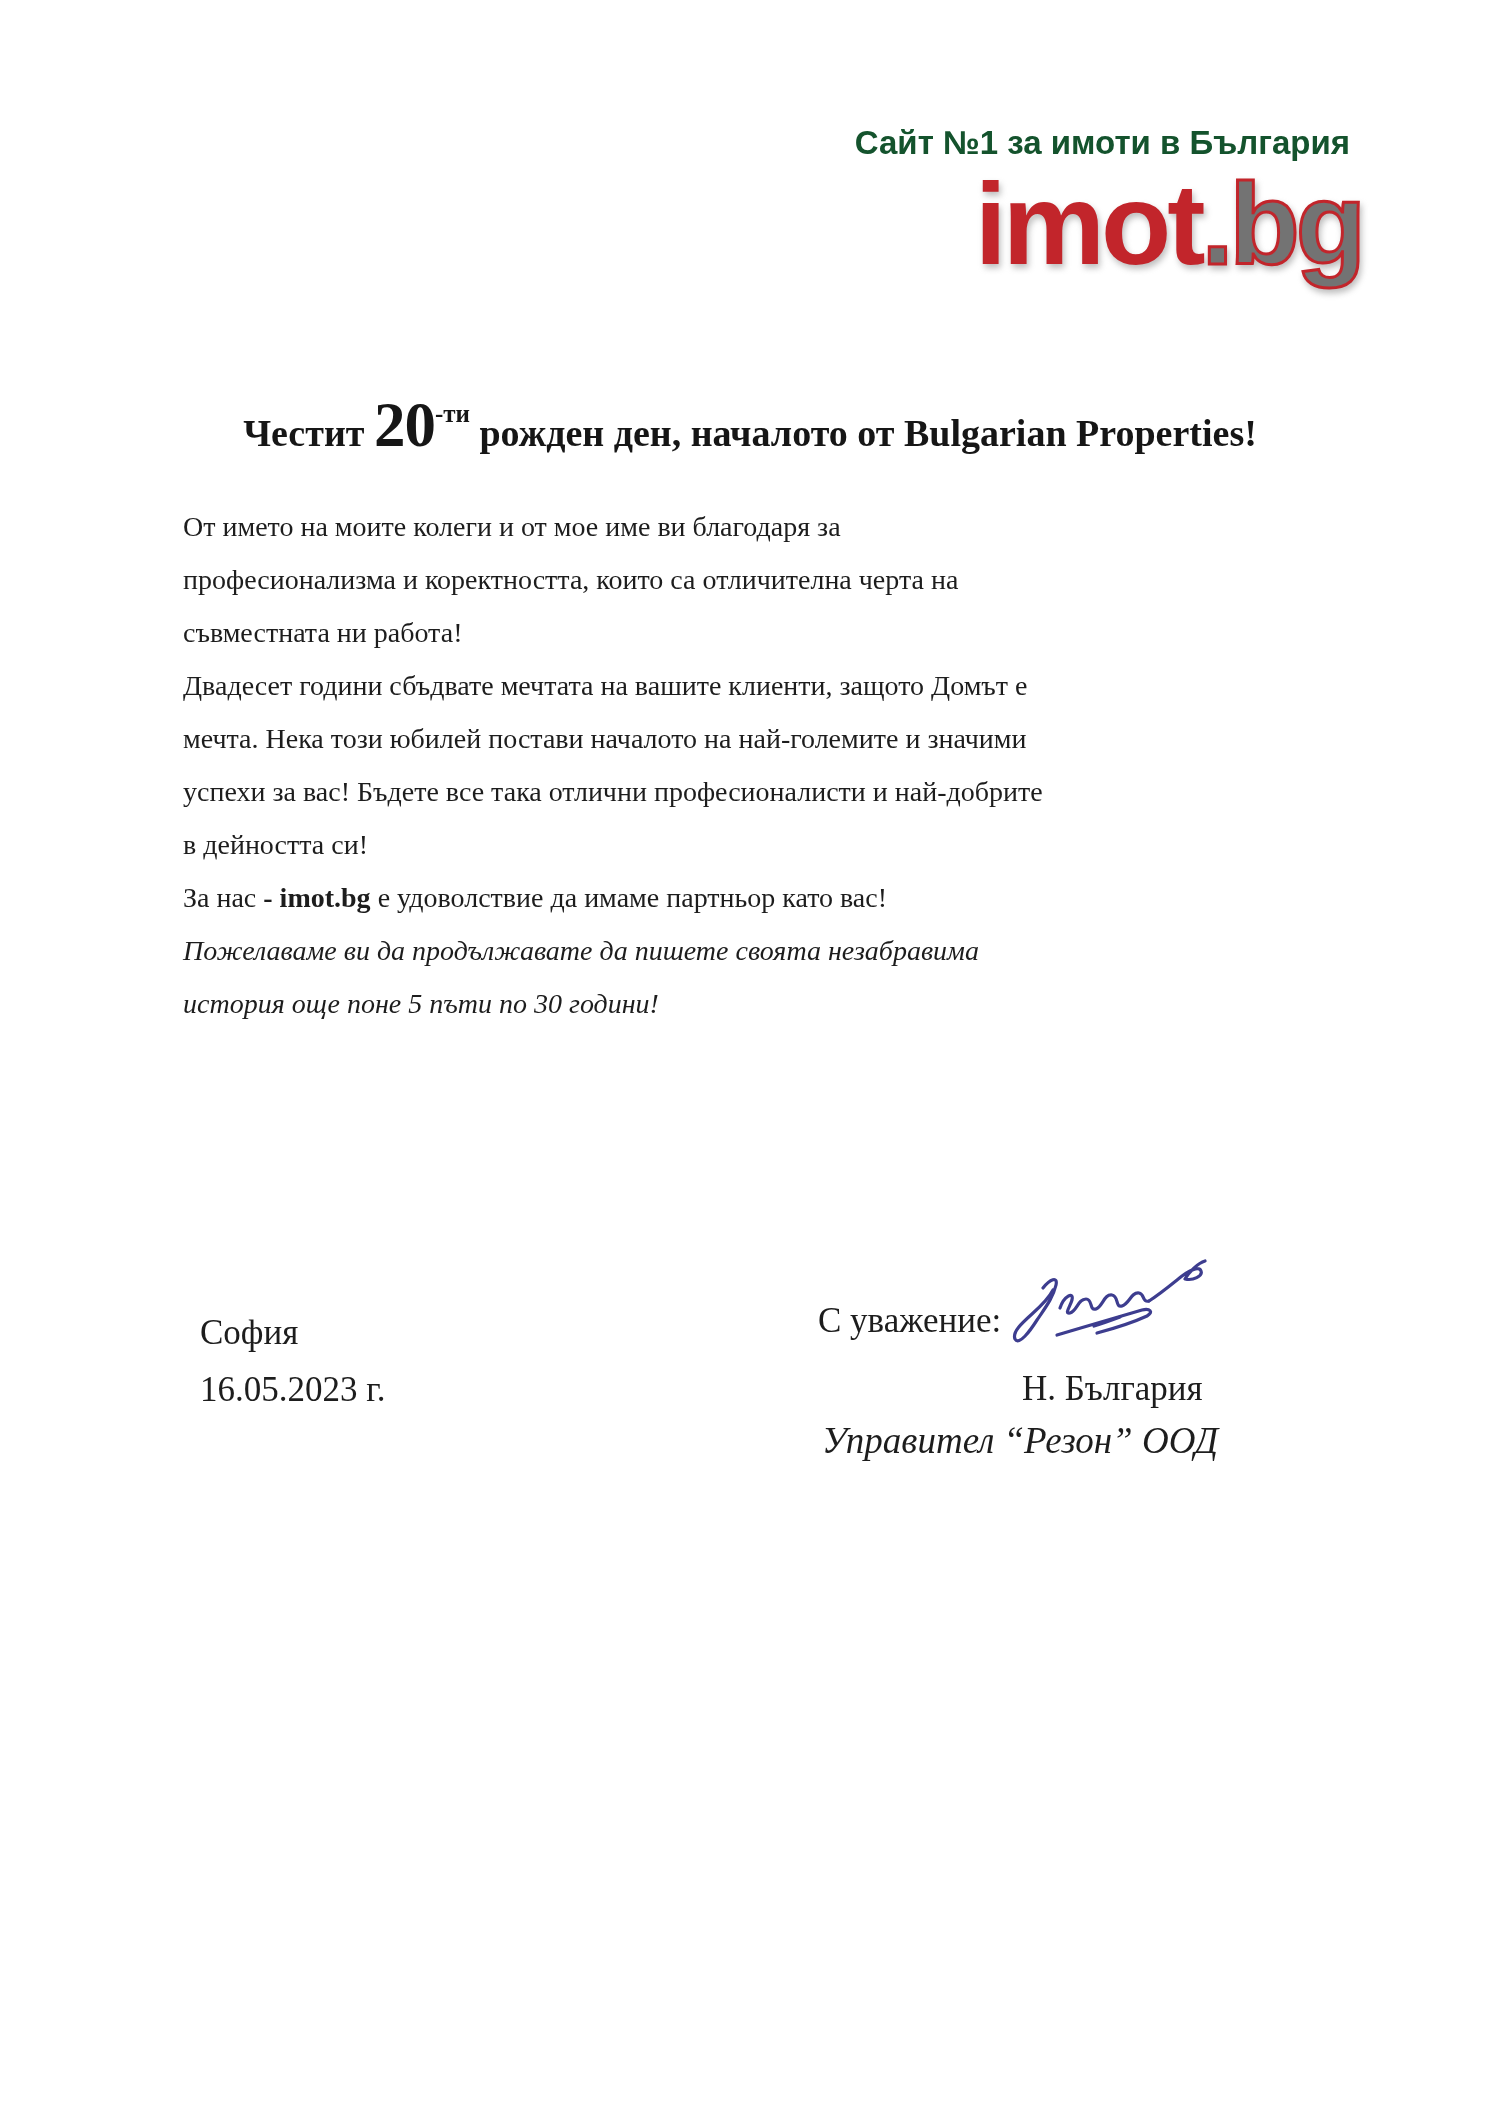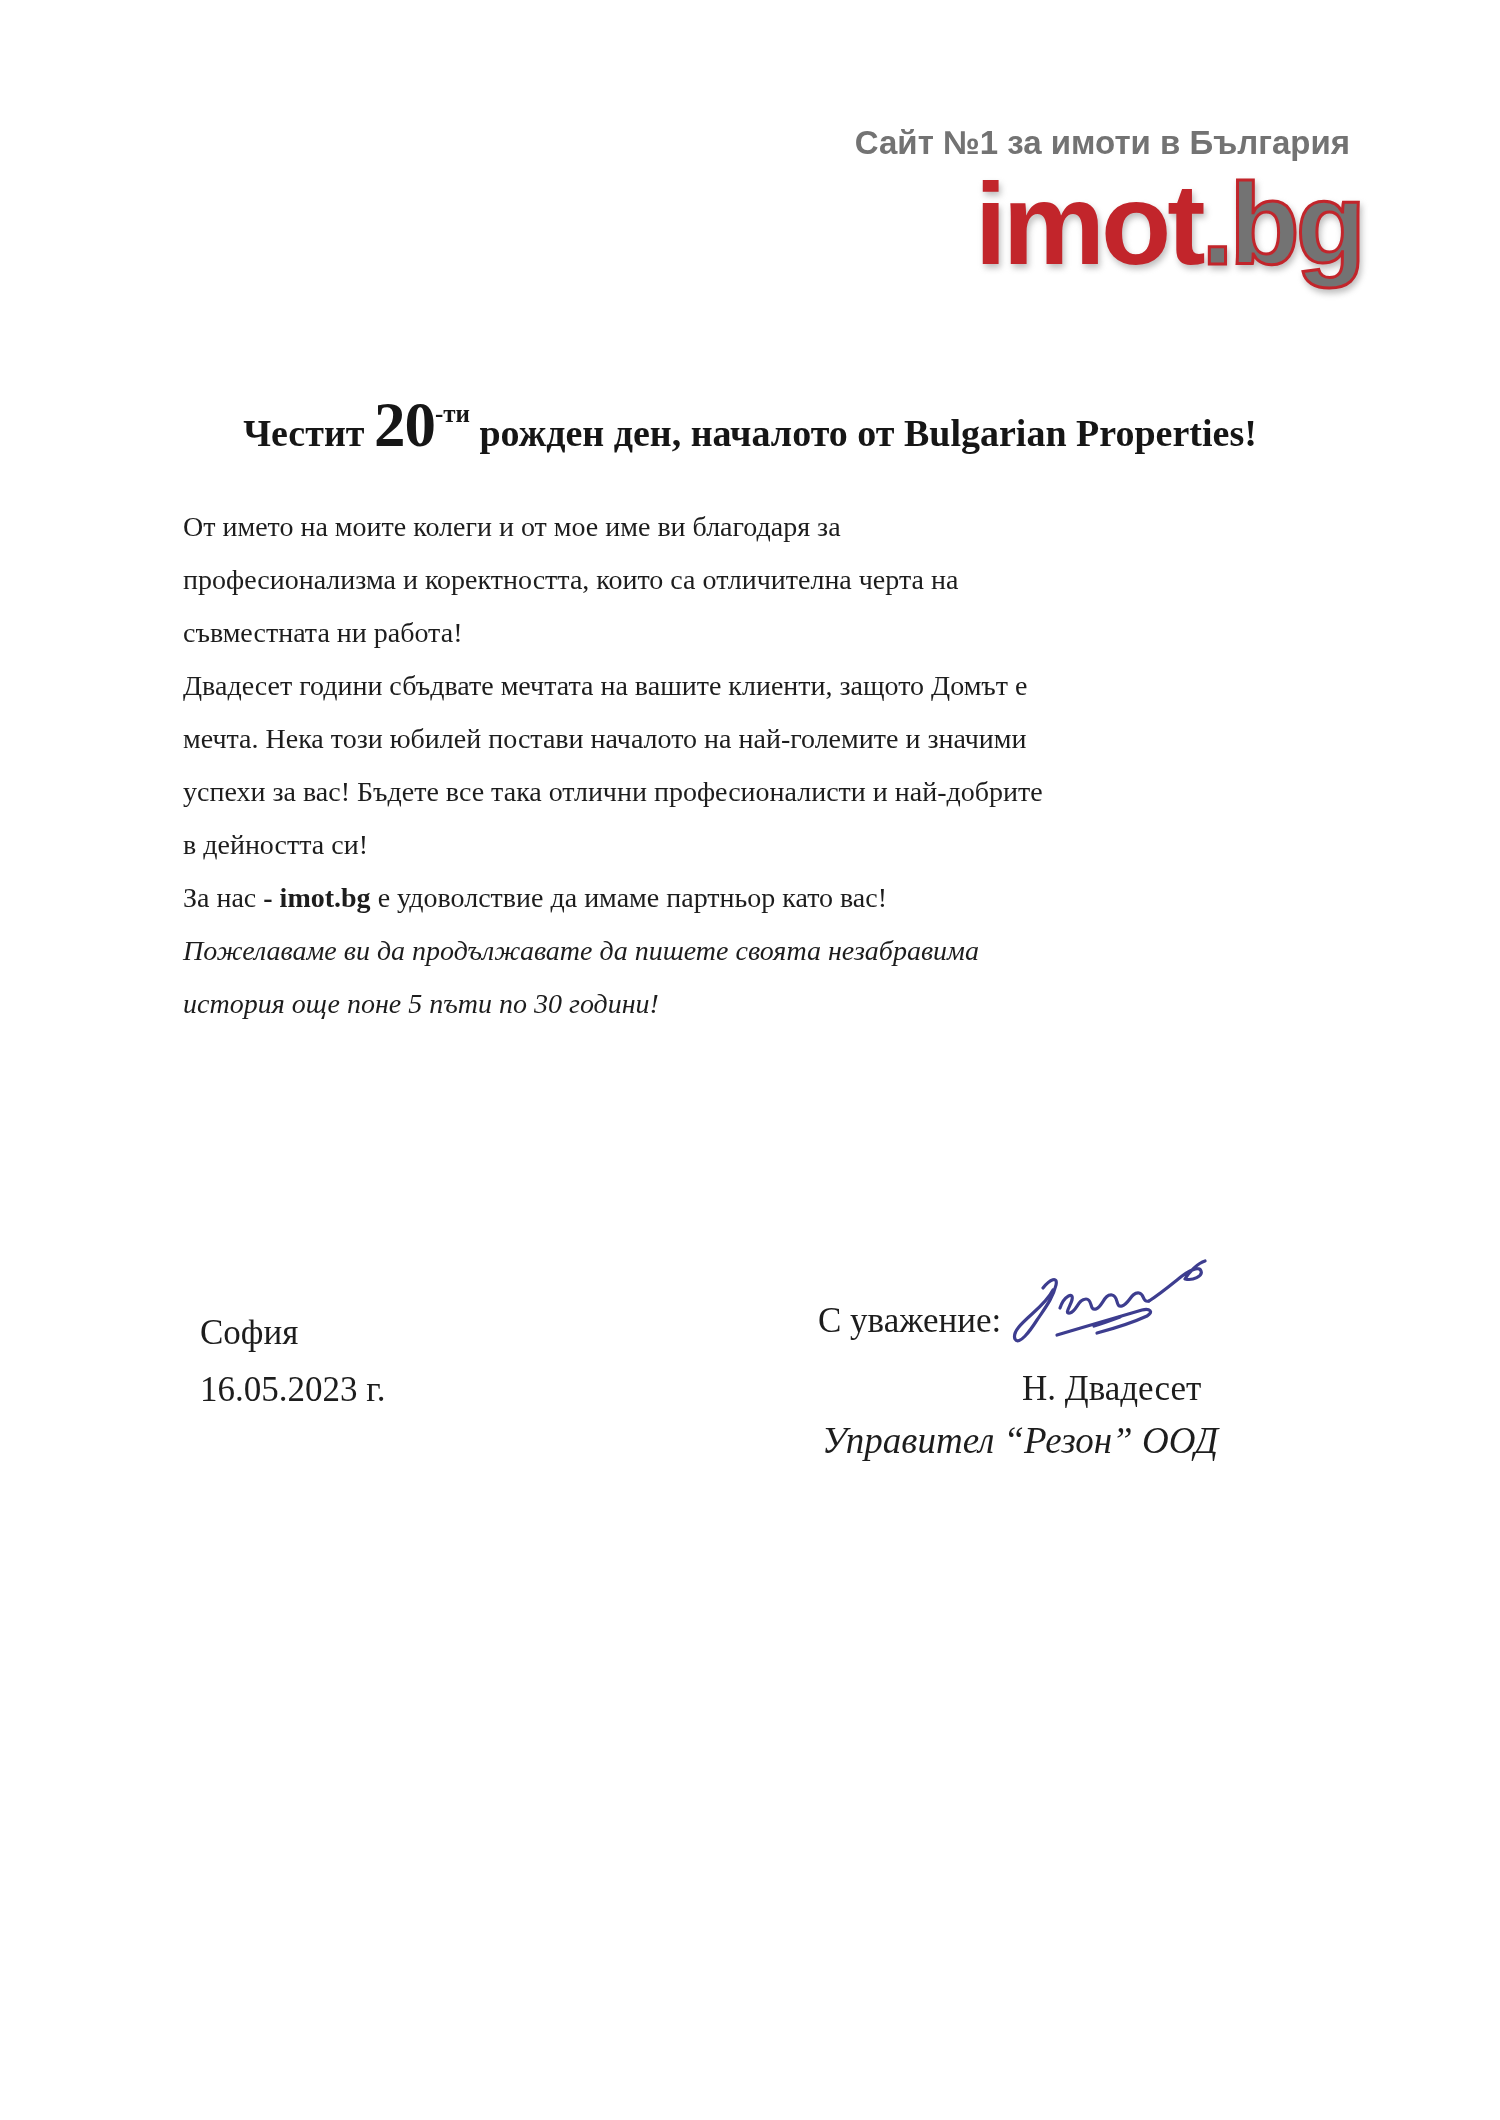--- a/index.html
+++ b/index.html
@@ -22,21 +22,21 @@
     position: absolute;
     top: 126px;
     right: 138px;
     text-align: right;
     font-family: "Liberation Sans", sans-serif;
     line-height: 1;
   }
   .logo-tagline {
     font-size: 33px;
     font-weight: bold;
-    color: #737373;
+    color: #14532d;
     letter-spacing: 0px;
     padding-right: 12px;
     margin-bottom: 8px;
   }
   .logo-wordmark {
     font-size: 115px;
     font-weight: bold;
     letter-spacing: -4px;
     white-space: nowrap;
     filter: drop-shadow(2px 4px 3px rgba(110,110,110,0.45));
@@ -163,16 +163,16 @@
 
     <path d="M 48 62 C 52 50, 62 45, 60 54 C 58 61, 52 68, 58 67 C 65 65, 66 53, 74 53 C 81 53, 77 65, 84 63 C 91 60, 92 48, 100 49 C 107 50, 103 62, 110 60 C 118 57, 119 46, 127 47 C 133 48, 130 57, 137 55"></path>
 
     <path d="M 137 55 C 148 48, 160 38, 170 30 C 178 24, 187 20, 189 25 C 191 30, 181 35, 173 33 C 177 26, 186 17, 193 15"></path>
 
     <path d="M 45 89 C 75 80, 110 70, 130 64 C 138 62, 142 66, 135 70 C 122 76, 100 83, 85 87"></path>
 
     <path d="M 82 80 C 92 77, 100 74, 108 71"></path>
   </svg>
 
-  <div class="footer-item signer-name">Н. Двадесет</div>
+  <div class="footer-item signer-name">Н. България</div>
   <div class="footer-item signer-title">Управител “Резон” ООД</div>
 
 </div>
 
 </body></html>

